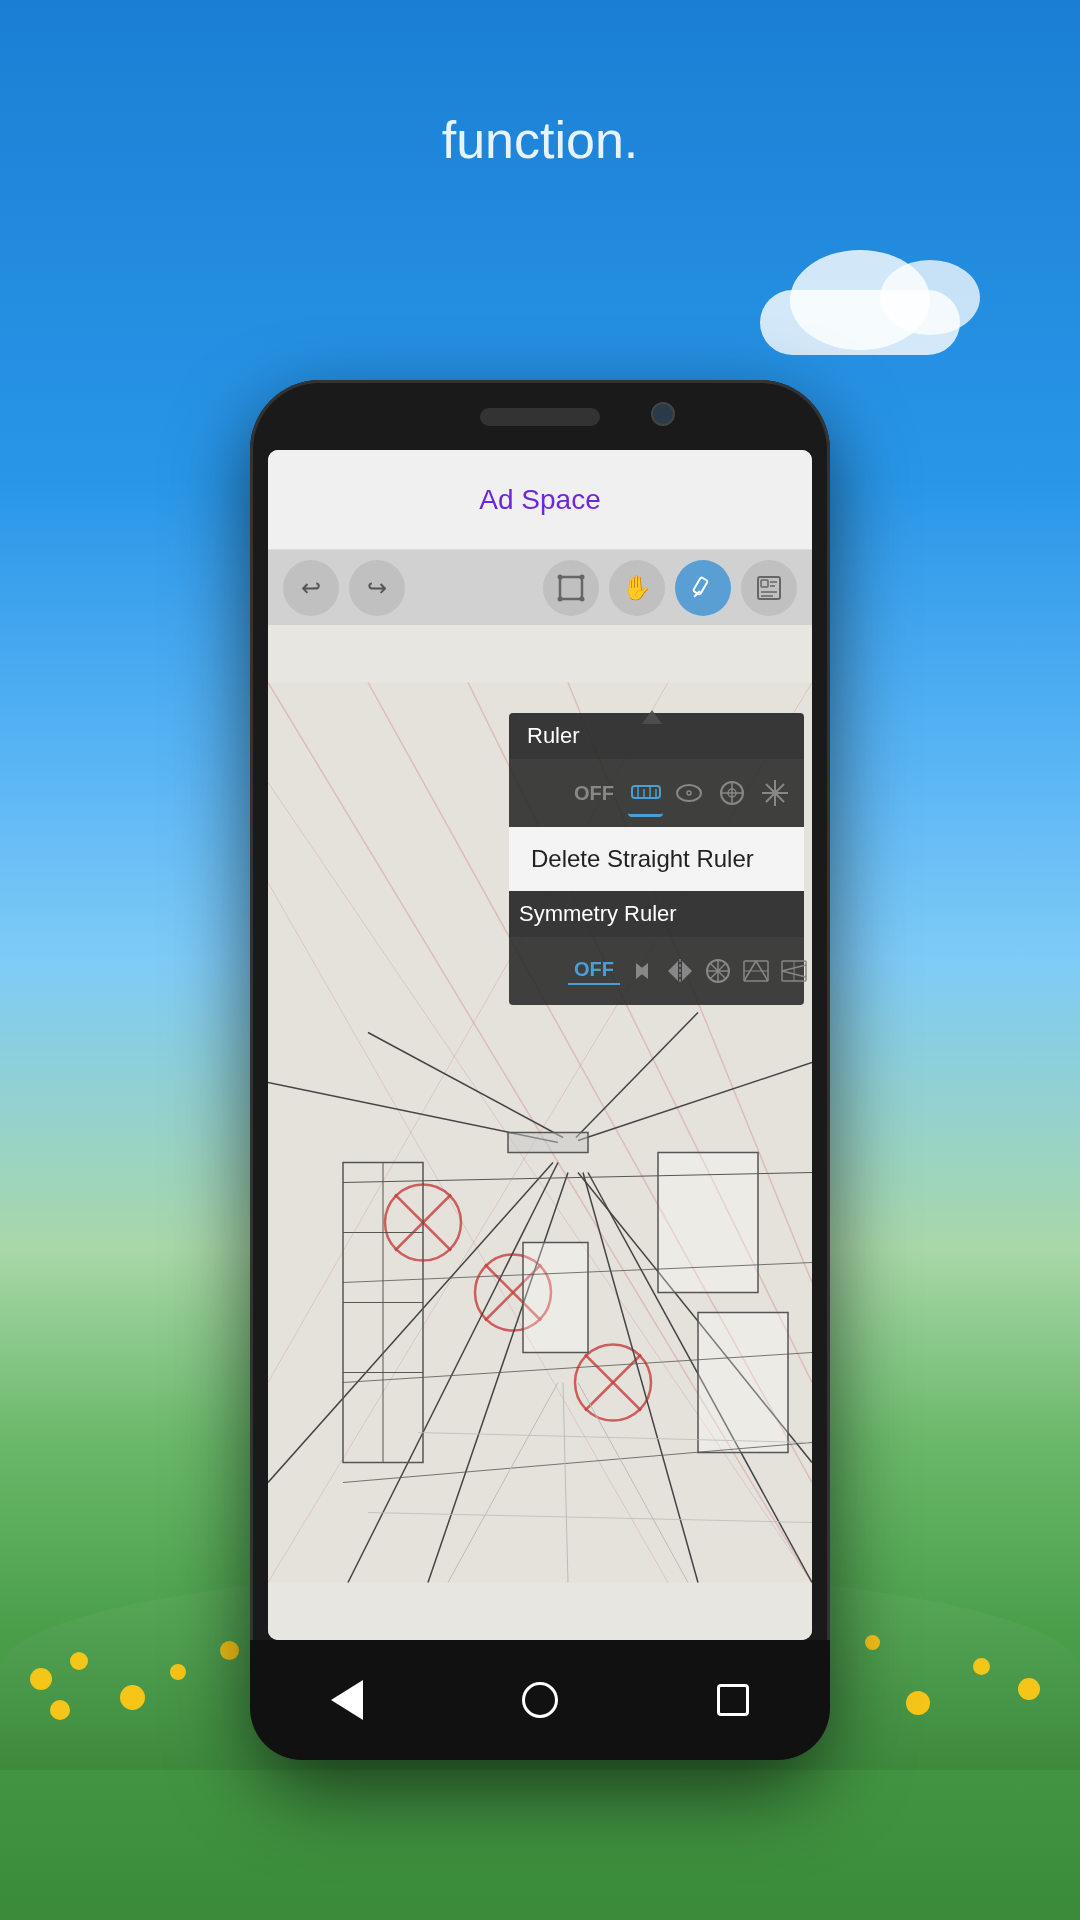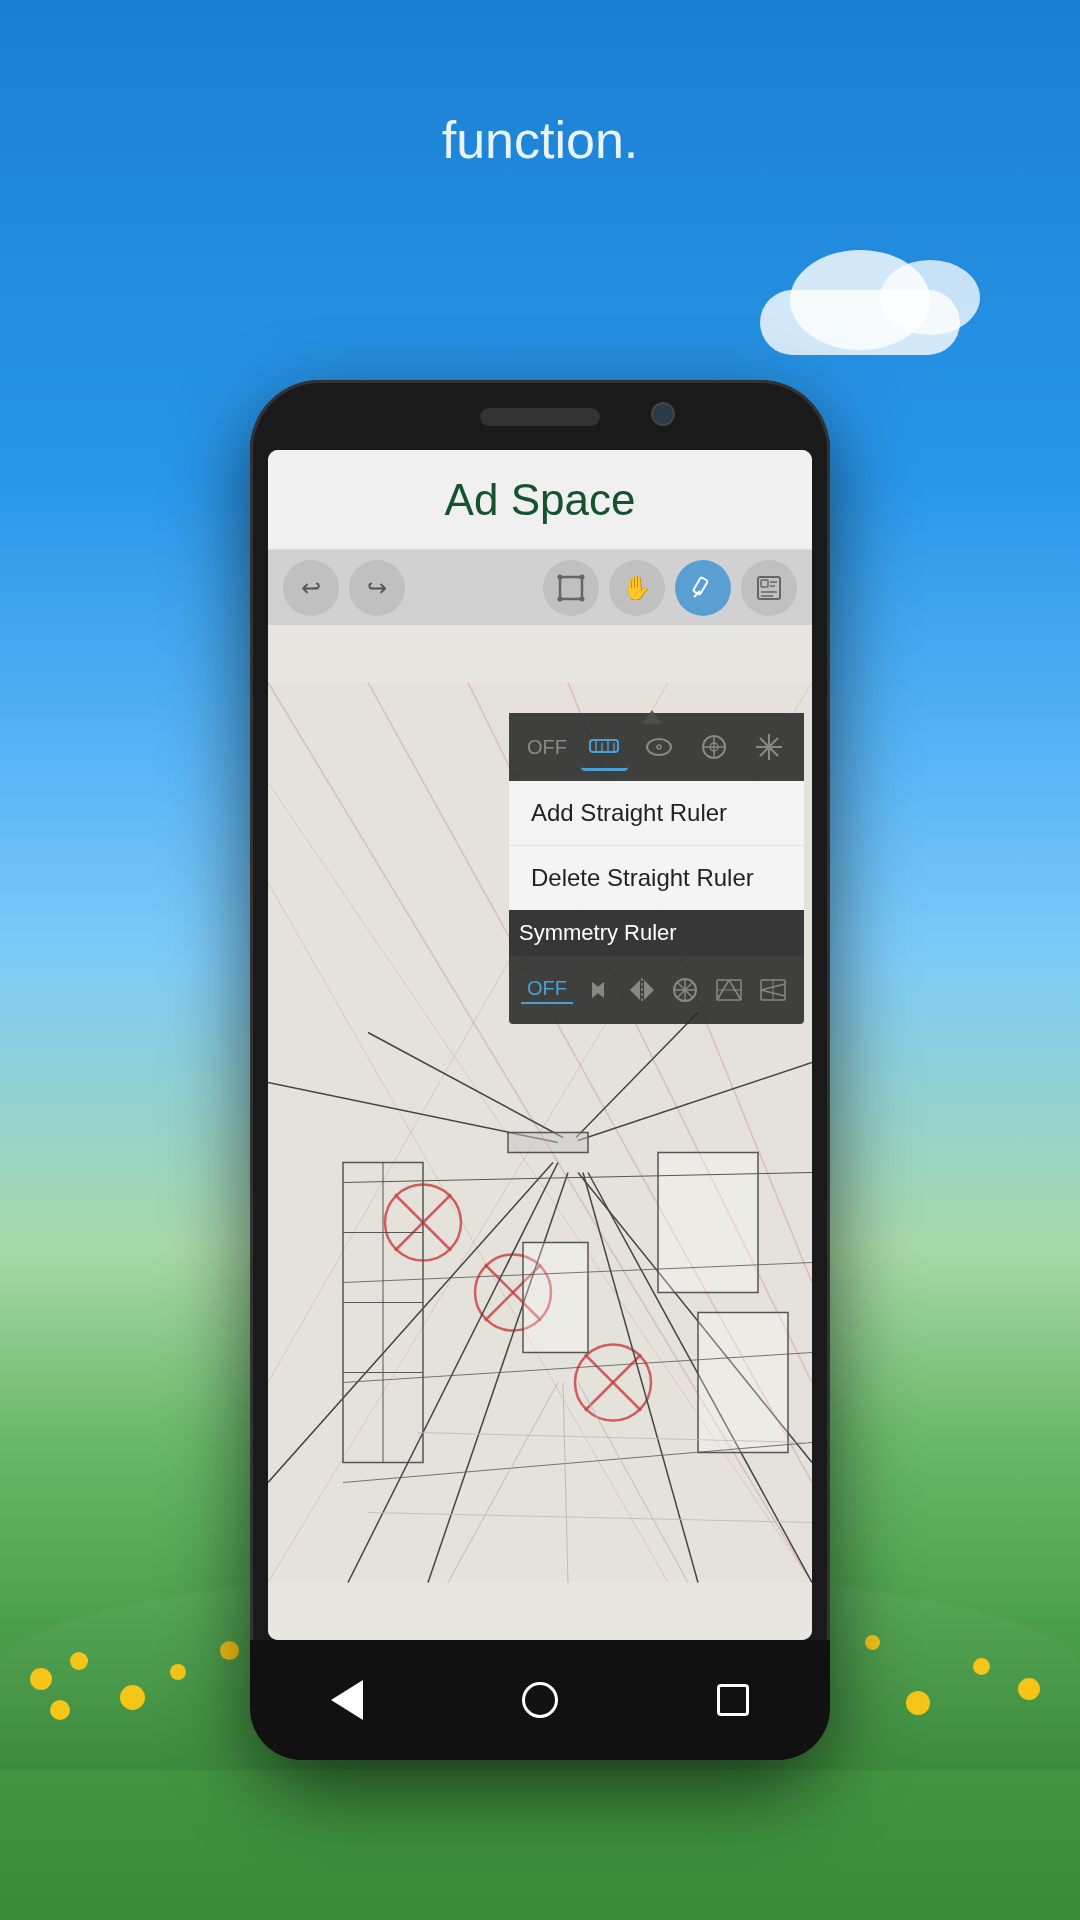--- a/index.html
+++ b/index.html
@@ -101,22 +101,22 @@
     
     .ad-space {
       background: #f0f0f0;
       height: 100px;
       display: flex;
       align-items: center;
       justify-content: center;
       border-bottom: 1px solid #ddd;
     }
     .ad-text {
-      font-size: 44px;
-      color: #14532d;
+      font-size: 28px;
+      color: #6d28d9;
       font-weight: 300;
     }
 
     
     .toolbar {
       background: rgba(200,200,200,0.7);
       height: 75px;
       display: flex;
       align-items: center;
       padding: 0 15px;
@@ -185,22 +185,23 @@
       font-size: 20px;
       border-radius: 4px;
     }
     .ruler-icon-btn.active {
       border-bottom: 3px solid #4a9fd4;
       color: white;
     }
     .ruler-off {
       color: #888;
       font-size: 20px;
-      font-weight: normal;
+      font-weight: bold;
       padding: 0 6px;
+      margin-left: 47px;
     }
 
     .menu-item {
       background: rgba(245,245,245,0.97);
       padding: 18px 22px;
       font-size: 24px;
       color: #222;
       border-bottom: 1px solid #e0e0e0;
       cursor: pointer;
     }
@@ -417,20 +418,23 @@
             <line x1="300" y1="900" x2="295" y2="700" stroke="#bbb" stroke-width="1"></line>
             <line x1="420" y1="900" x2="310" y2="700" stroke="#bbb" stroke-width="1"></line>
             <line x1="150" y1="750" x2="540" y2="760" stroke="#bbb" stroke-width="0.8"></line>
             <line x1="100" y1="830" x2="544" y2="840" stroke="#bbb" stroke-width="0.8"></line>
           </svg>
 
           <div class="ruler-arrow"></div>
 
           <div class="ruler-menu">
 
+            <div class="ruler-section-header">
+              <span>Ruler</span>
+            </div>
 
             <div class="ruler-icons-row">
               <span class="ruler-off">OFF</span>
 
               <div class="ruler-icon-btn active" style="border-bottom:3px solid #4a9fd4;">
                 <svg width="32" height="32" viewBox="0 0 32 32" fill="none">
                   <rect x="2" y="10" width="28" height="12" rx="3" stroke="#4a9fd4" stroke-width="2" fill="none"></rect>
                   <line x1="8" y1="10" x2="8" y2="22" stroke="#4a9fd4" stroke-width="1.5"></line>
                   <line x1="14" y1="13" x2="14" y2="22" stroke="#4a9fd4" stroke-width="1.5"></line>
                   <line x1="20" y1="10" x2="20" y2="22" stroke="#4a9fd4" stroke-width="1.5"></line>
@@ -458,21 +462,20 @@
                 <svg width="32" height="32" viewBox="0 0 32 32" fill="none">
                   <line x1="16" y1="3" x2="16" y2="29" stroke="#888" stroke-width="2"></line>
                   <line x1="3" y1="16" x2="29" y2="16" stroke="#888" stroke-width="2"></line>
                   <line x1="7" y1="7" x2="25" y2="25" stroke="#888" stroke-width="2"></line>
                   <line x1="25" y1="7" x2="7" y2="25" stroke="#888" stroke-width="2"></line>
                   <circle cx="16" cy="16" r="3" fill="#888"></circle>
                 </svg>
               </div>
             </div>
 
-            <div class="menu-item">Add Straight Ruler</div>
             <div class="menu-item" style="border-bottom:none;">Delete Straight Ruler</div>
 
             <div class="symmetry-header">
               <span>Symmetry Ruler</span>
             </div>
             <div class="symmetry-icons-row">
               <span class="ruler-off" style="color:#4a9fd4; border-bottom:2px solid #4a9fd4; padding-bottom:2px;">OFF</span>
 
               <div class="ruler-icon-btn">
                 <svg width="32" height="32" viewBox="0 0 32 32" fill="none">

